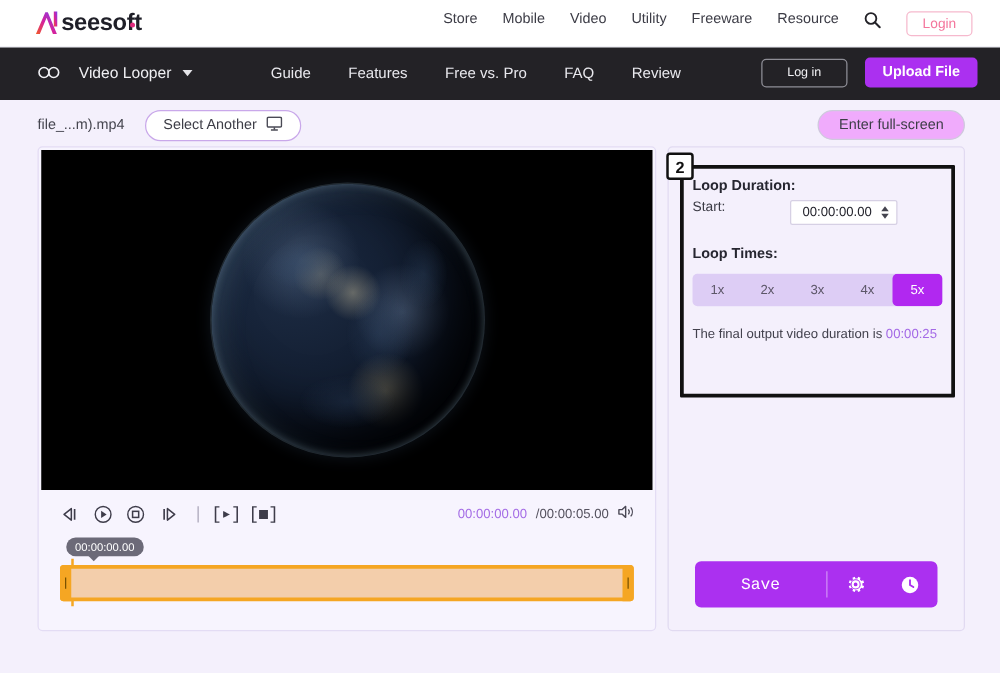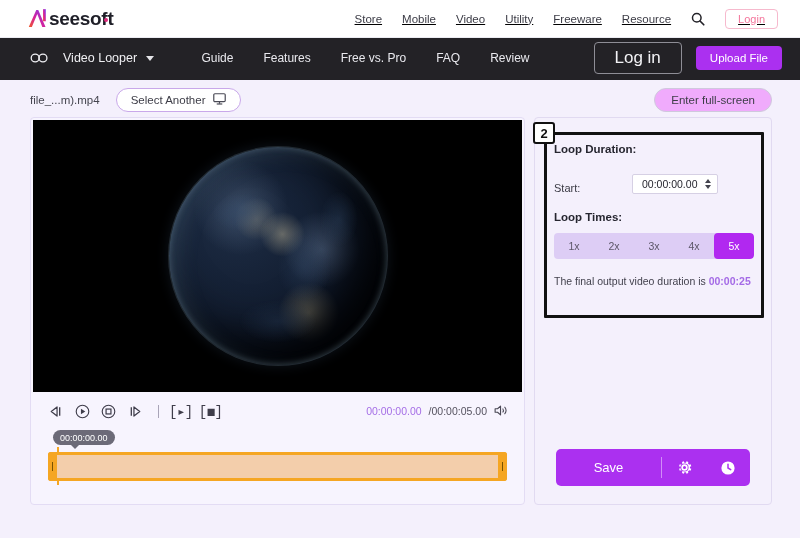--- a/index.html
+++ b/index.html
@@ -21,21 +21,21 @@
   .logo-mark { width: 22px; height: 21px; display: block; }
   .logo-text {
     font-size: 19px; font-weight: bold; color: #1f1f28;
     letter-spacing: -0.3px; line-height: 1;
   }
   .logo-dot {
     width: 4px; height: 4px; border-radius: 50%;
     background: #e0297d; display: inline-block;
     position: relative; left: -10.5px; top: 1px;
   }
-  .top-nav { margin-left: auto; display: flex; align-items: center; gap: 20px; text-decoration: underline; }
+  .top-nav { margin-left: auto; display: flex; align-items: flex-start; gap: 20px; }
   .top-nav a {
     font-size: 11.5px; color: #3c3c46; text-decoration: none; white-space: nowrap;
   }
   .search-icon { display: flex; align-items: center; cursor: pointer; }
   .login-btn {
     border: 1px solid #f6b9cd; border-radius: 4px;
     color: #f4769c; font-size: 11px;
     padding: 3px 12px; background: #fff; cursor: pointer;
     font-family: inherit;
   }
@@ -50,25 +50,25 @@
     color: #efeff2; font-size: 12.5px; display: flex; align-items: center; gap: 9px;
     cursor: pointer;
   }
   .caret { width: 0; height: 0; border-left: 4.5px solid transparent;
            border-right: 4.5px solid transparent; border-top: 5px solid #e4e4e8; }
   .dark-links { margin-left: auto; display: flex; align-items: center; gap: 30px; }
   .dark-links a { color: #e9e9ee; font-size: 12px; text-decoration: none; white-space: nowrap; }
   .nav-actions { display: flex; align-items: center; gap: 14px; margin-left: 34px; }
   .btn-login-dark {
     border: 1px solid #8e8e96; background: transparent; color: #f2f2f5;
-    font-size: 17px; border-radius: 4px; padding: 5px 20px; cursor: pointer;
+    font-size: 10px; border-radius: 4px; padding: 5px 20px; cursor: pointer;
     font-family: inherit;
   }
   .btn-upload {
-    background: #ab30f0; color: #fff; font-size: 11.5px; font-weight: normal;
+    background: #ab30f0; color: #fff; font-size: 11.5px; font-weight: bold;
     border: none; border-radius: 4px; padding: 6px 14px; cursor: pointer;
     font-family: inherit;
   }
 
   
   .filerow {
     height: 34px; display: flex; align-items: center;
     padding: 0 28px 0 30px; margin-top: 3px;
   }
   .filename { font-size: 11.5px; color: #45454f; }
@@ -189,21 +189,21 @@
   .step-badge {
     position: absolute; left: -14px; top: -13px;
     width: 22px; height: 22px; background: #fff;
     border: 2.5px solid #111; border-radius: 3px;
     display: flex; align-items: center; justify-content: center;
     font-size: 13px; font-weight: bold; color: #111;
   }
   .panel-inner { padding: 25px 17px 0 19px; }
   .sect-title { font-size: 11.5px; font-weight: bold; color: #262630; }
   .field-row {
-    display: flex; align-items: flex-end; margin-top: 19px;
+    display: flex; align-items: flex-start; margin-top: 5px;
   }
   .field-label { font-size: 11px; color: #3b3b45; width: 78px; }
   .spinner {
     flex: 1; display: flex; align-items: center; justify-content: space-between;
     background: #fff; border: 1px solid #d6d0e4; border-radius: 2px;
     padding: 3px 6px 3px 9px; max-width: 86px;
   }
   .spinner-val {
     font-size: 10.5px; color: #25252e;
   }
@@ -220,33 +220,33 @@
     margin-top: 10px; display: flex; background: #ddcdf5;
     border-radius: 4px; overflow: hidden;
   }
   .loop-btn {
     flex: 1; text-align: center; font-size: 10.5px; color: #5c5668;
     padding: 7px 0; cursor: pointer; background: transparent;
     border: none; font-family: inherit;
   }
   .loop-btn.active { background: #b128f0; color: #fff; border-radius: 4px; }
   .final-note { font-size: 10.5px; color: #43424e; margin-top: 16px; }
-  .final-note b { color: #a46ae6; font-weight: bold; }
+  .final-note b { color: #a46ae6; font-weight: normal; }
 
   .save-row {
     margin-top: auto; padding: 0 18px 18px; display: flex; justify-content: center;
   }
   .save-group {
     display: flex; align-items: stretch; background: #ab30f0;
     border-radius: 5px; overflow: hidden; width: 194px;
   }
   .save-btn {
     flex: 1; color: #fff; font-size: 13px; text-align: center;
     padding: 11px 0; cursor: pointer; background: transparent; border: none;
-    font-family: Liberation Sans, sans-serif;
+    font-family: Liberation Mono, monospace;
   }
   .save-sep { width: 1px; background: rgba(255,255,255,0.45); margin: 8px 0; }
   .icon-btn {
     width: 44px; display: flex; align-items: center; justify-content: center;
     cursor: pointer;
   }
 </style>
 </head>
 <body>
 

